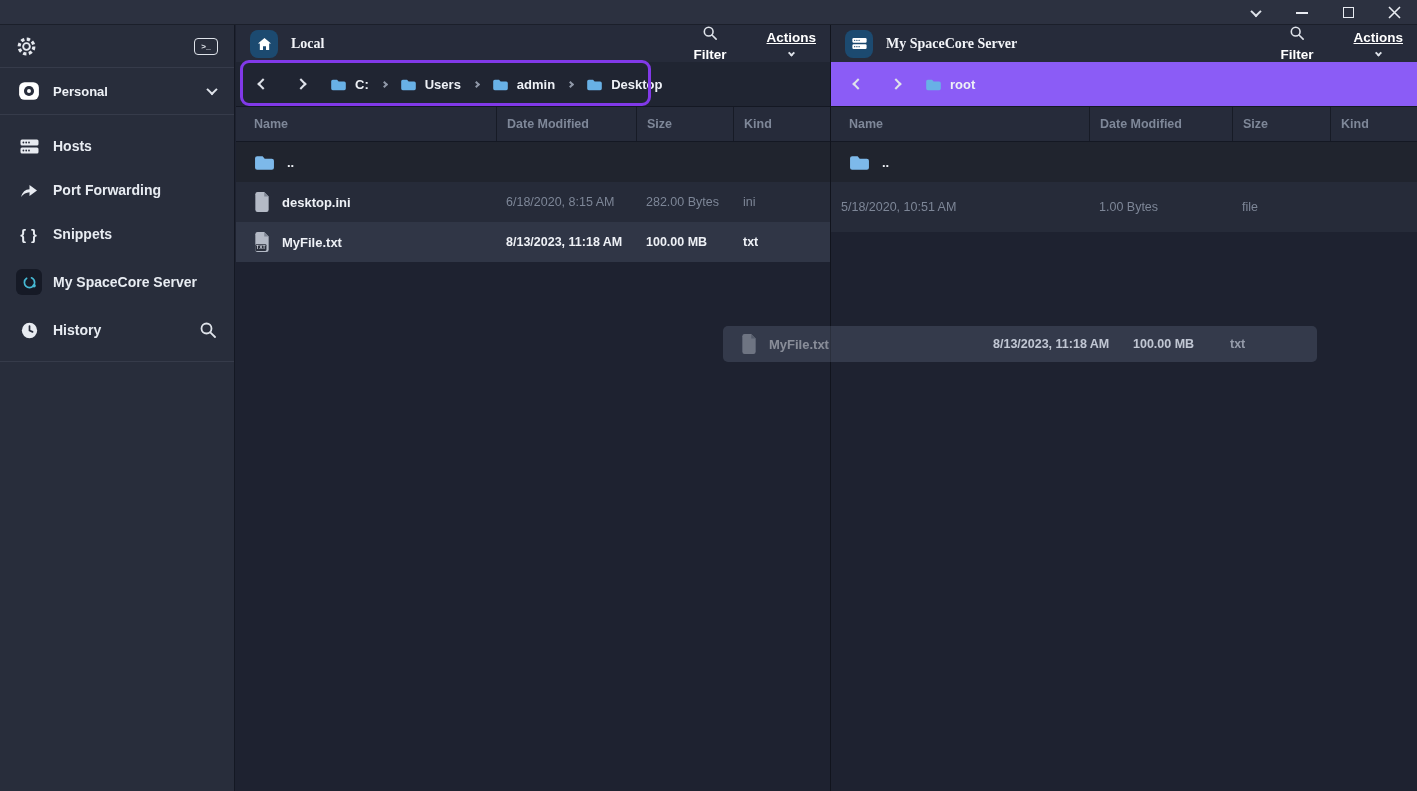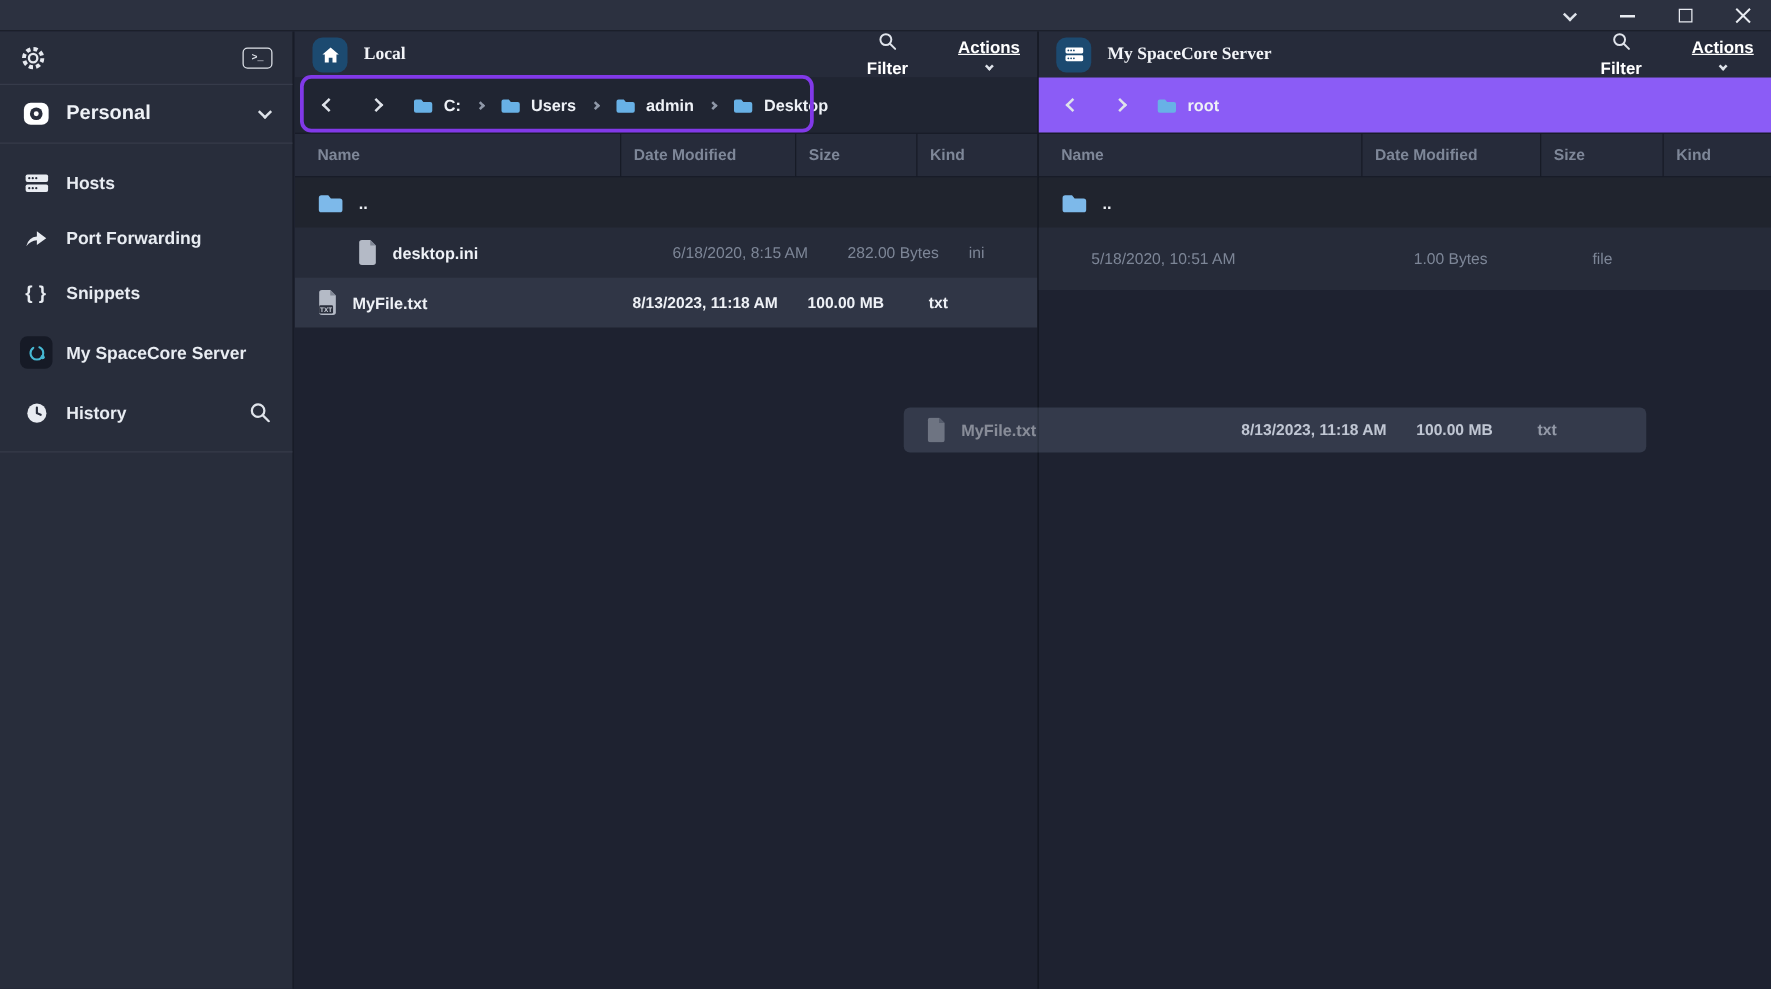--- a/index.html
+++ b/index.html
@@ -18,21 +18,21 @@
   .chev.sm { width:5px; height:5px; border-width:2px; }
   .minimize-bar { width:12px; height:2px; background:#e8ebf1; }
   .maximize-box { width:11px; height:11px; border:1.5px solid #e8ebf1; }
 
   
   #sidebar { position:absolute; left:0; top:25px; width:235px; height:766px;
     background:#282d3b; border-right:1px solid #141823; }
   .side-divider { height:1px; background:#363b4a; }
   #side-top { height:42px; display:flex; align-items:center; padding:0 16px; justify-content:space-between; }
   #personal-row { height:46px; display:flex; align-items:center; padding:0 18px; cursor:pointer; }
-  #personal-row .label { margin-left:13px; font-size:16px; font-weight:700; color:#eef1f6; flex:1; }
+  #personal-row .label { margin-left:13px; font-size:13px; font-weight:700; color:#eef1f6; flex:1; }
   #nav { padding-top:9px; }
   .nav-item { height:44px; display:flex; align-items:center; padding:0 18px; cursor:pointer;
     color:#e8ecf2; font-size:14px; font-weight:700; }
   .nav-item .ico { width:22px; display:flex; justify-content:center; }
   .nav-item .label { margin-left:13px; flex:1; }
   .nav-item.selected { background:#3d4456; border-radius:8px; margin:0 6px; padding:0 12px; }
   .tile-dark { width:26px; height:26px; background:#161a26; border-radius:6px;
     display:flex; align-items:center; justify-content:center; margin-left:-3px; margin-right:-3px; }
   #nav-bottom-divider { margin-top:9px; }
   .braces { font-size:15px; font-weight:700; color:#e8ecf2; letter-spacing:1px; }
@@ -66,21 +66,21 @@
     border-top:1px solid #141823; border-bottom:1px solid #141823; }
   .tbl-left  { grid-template-columns:260px 140px 97px 1fr; }
   .tbl-right { grid-template-columns:258px 143px 98px 1fr; }
   .th { font-size:12.5px; font-weight:700; color:#7e8798; padding-left:10px; height:100%;
     display:flex; align-items:center; cursor:pointer; }
   .th:first-child { padding-left:18px; }
   .th + .th { border-left:1px solid #171b26; }
 
   .rows { background:#20242e; }
   .row { display:grid; align-items:center; height:40px; cursor:pointer; }
-  .row.even { background:#262b39;padding-left:32px; }
+  .row.even { background:#262b39; }
   .row.selected { background:#303646; }
   .row.tall { height:50px; }
   .cell-name { display:flex; align-items:center; gap:12px; padding-left:18px; overflow:hidden; }
   .fname { font-size:13px; font-weight:700; color:#eef1f6; white-space:nowrap; }
   .meta { font-size:12.5px; color:#7d8697; padding-left:10px; white-space:nowrap; }
   .row.selected .meta { color:#eef1f6; font-weight:700; }
   .perm { font-size:11px; color:#6b7386; margin-top:2px; }
   .namecol { display:flex; flex-direction:column; justify-content:center; }
 
   

